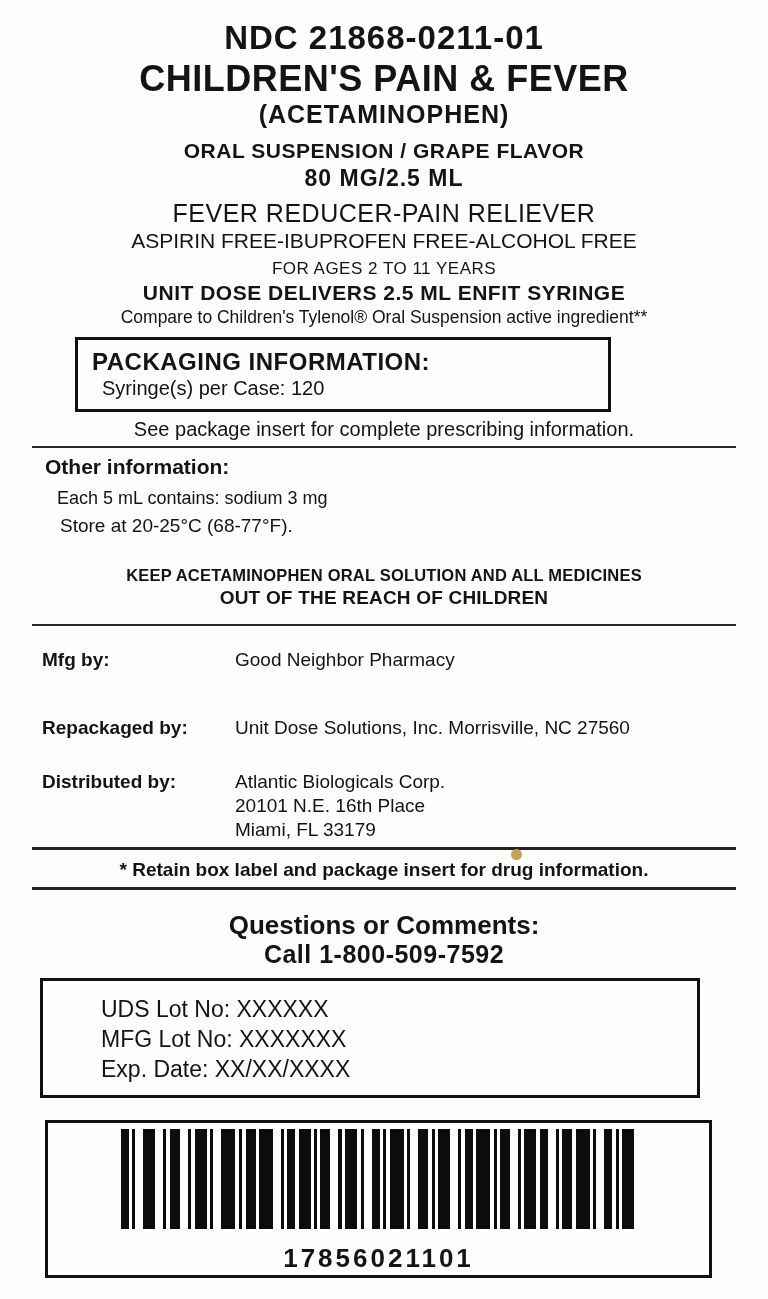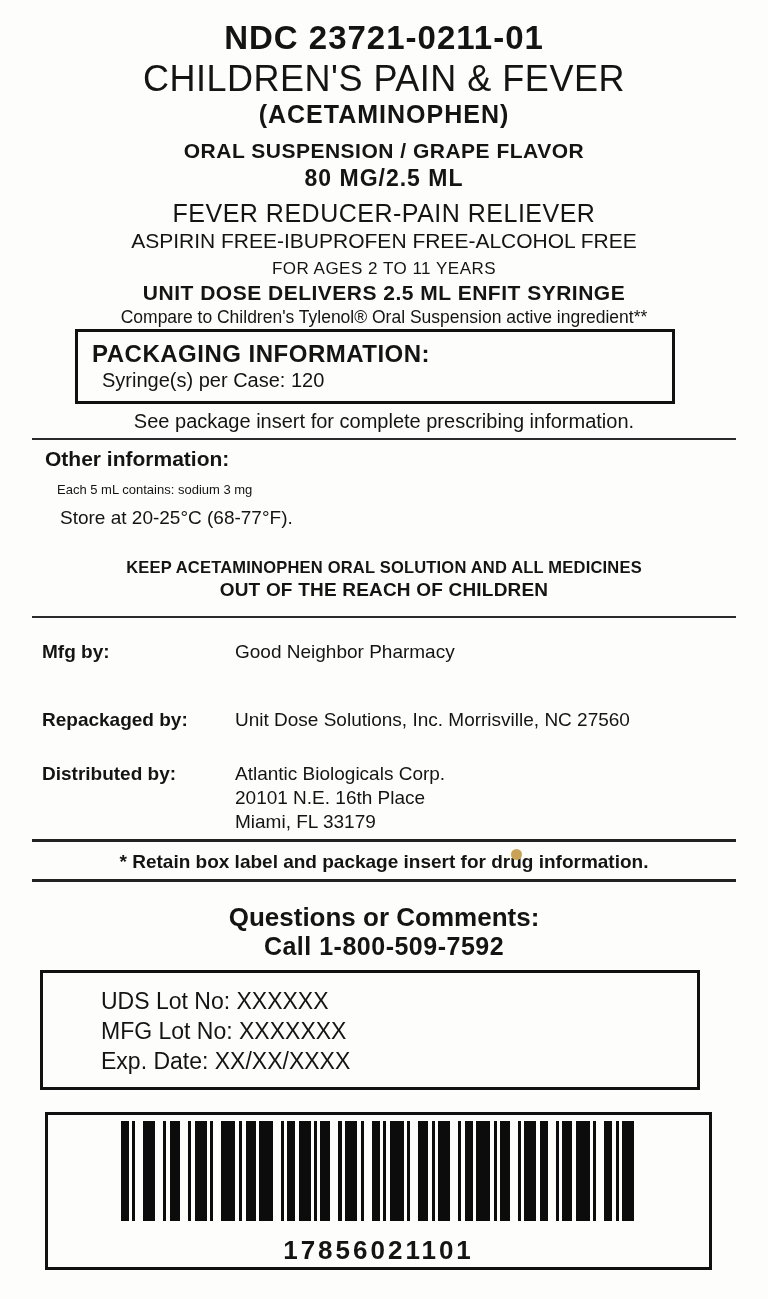--- a/index.html
+++ b/index.html
@@ -11,50 +11,50 @@
     background:#fdfdfb;
     font-family:"Liberation Sans","DejaVu Sans",sans-serif;
     color:#141414;
     overflow:hidden;
   }
   .center { text-align:center; }
 
   
   .header { padding-top:18px; }
   .ndc       { font-size:33px; font-weight:bold; line-height:40px; letter-spacing:1px; }
-  .title     { font-size:36px; font-weight:normal; line-height:42px; letter-spacing:0.5px; }
+  .title     { font-size:36px; font-weight:bold; line-height:42px; letter-spacing:0.5px; }
   .subtitle  { font-size:25px; font-weight:bold; line-height:28px; letter-spacing:1px; }
   .form      { font-size:21px; font-weight:bold; line-height:26px; margin-top:10px; letter-spacing:0.5px; }
   .strength  { font-size:23px; font-weight:bold; line-height:28px; letter-spacing:1px; }
   .claim1    { font-size:25px; line-height:30px; margin-top:6px; letter-spacing:0.5px; }
   .claim2    { font-size:21px; line-height:26px; }
   .ages      { font-size:17px; line-height:22px; margin-top:4px; letter-spacing:0.5px; }
   .unitdose  { font-size:21px; font-weight:bold; line-height:26px; letter-spacing:0.5px; }
   .compare   { font-size:17.5px; line-height:23px; }
 
   
   .pkg-box {
-    width:600px; margin:0 0 0 75px;
+    width:536px; margin:8px 0 0 75px;
     border:3px solid #111;
     padding:8px 14px 8px 14px;
   }
   .pkg-heading { font-size:24px; font-weight:bold; line-height:28px; letter-spacing:0.5px; }
   .pkg-line    { font-size:20px; line-height:25px; margin-left:10px; }
 
   .insert-note { font-size:20px; line-height:24px; margin-top:5px; }
 
   hr.rule {
     border:none; border-top:2px solid #2a2a2a;
     margin:5px 32px 0 32px;
   }
   hr.rule-thick { border-top:3px solid #222; }
 
   
   .oi-heading { font-size:21px; font-weight:bold; line-height:26px; margin:6px 0 0 45px; }
-  .oi-line1   { font-size:13px; line-height:24px; margin:6px 0 0 57px; }
+  .oi-line1   { font-size:18px; line-height:24px; margin:6px 0 0 57px; }
   .oi-line2   { font-size:19px; line-height:24px; margin:4px 0 0 60px; }
 
   
   .warn1 { font-size:16.5px; font-weight:bold; line-height:22px; margin-top:26px; letter-spacing:0.2px; }
   .warn2 { font-size:19px;  font-weight:bold; line-height:24px; letter-spacing:0.2px; }
 
   
   .company-row { display:flex; padding-left:42px; font-size:19px; line-height:24px; }
   .company-label { font-weight:bold; width:193px; flex:none; }
   .company-value {}
@@ -95,21 +95,21 @@
   .bars .bar { background:#0c0c0c; }
   .bars .gap { background:transparent; }
   .barcode-number { font-size:26px; font-weight:bold; line-height:30px; letter-spacing:3px; margin-top:14px; }
 </style>
 </head>
 <body>
 
 <div class="page">
 
   <div class="header center">
-    <div class="ndc">NDC 23721-0211-01</div>
+    <div class="ndc">NDC 21868-0211-01</div>
     <div class="title">CHILDREN'S PAIN &amp; FEVER</div>
     <div class="subtitle">(ACETAMINOPHEN)</div>
     <div class="form">ORAL SUSPENSION / GRAPE FLAVOR</div>
     <div class="strength">80 MG/2.5 ML</div>
     <div class="claim1">FEVER REDUCER-PAIN RELIEVER</div>
     <div class="claim2">ASPIRIN FREE-IBUPROFEN FREE-ALCOHOL FREE</div>
     <div class="ages">FOR AGES 2 TO 11 YEARS</div>
     <div class="unitdose">UNIT DOSE DELIVERS 2.5 ML ENFIT SYRINGE</div>
     <div class="compare">Compare to Children's Tylenol® Oral Suspension active ingredient**</div>
   </div>

